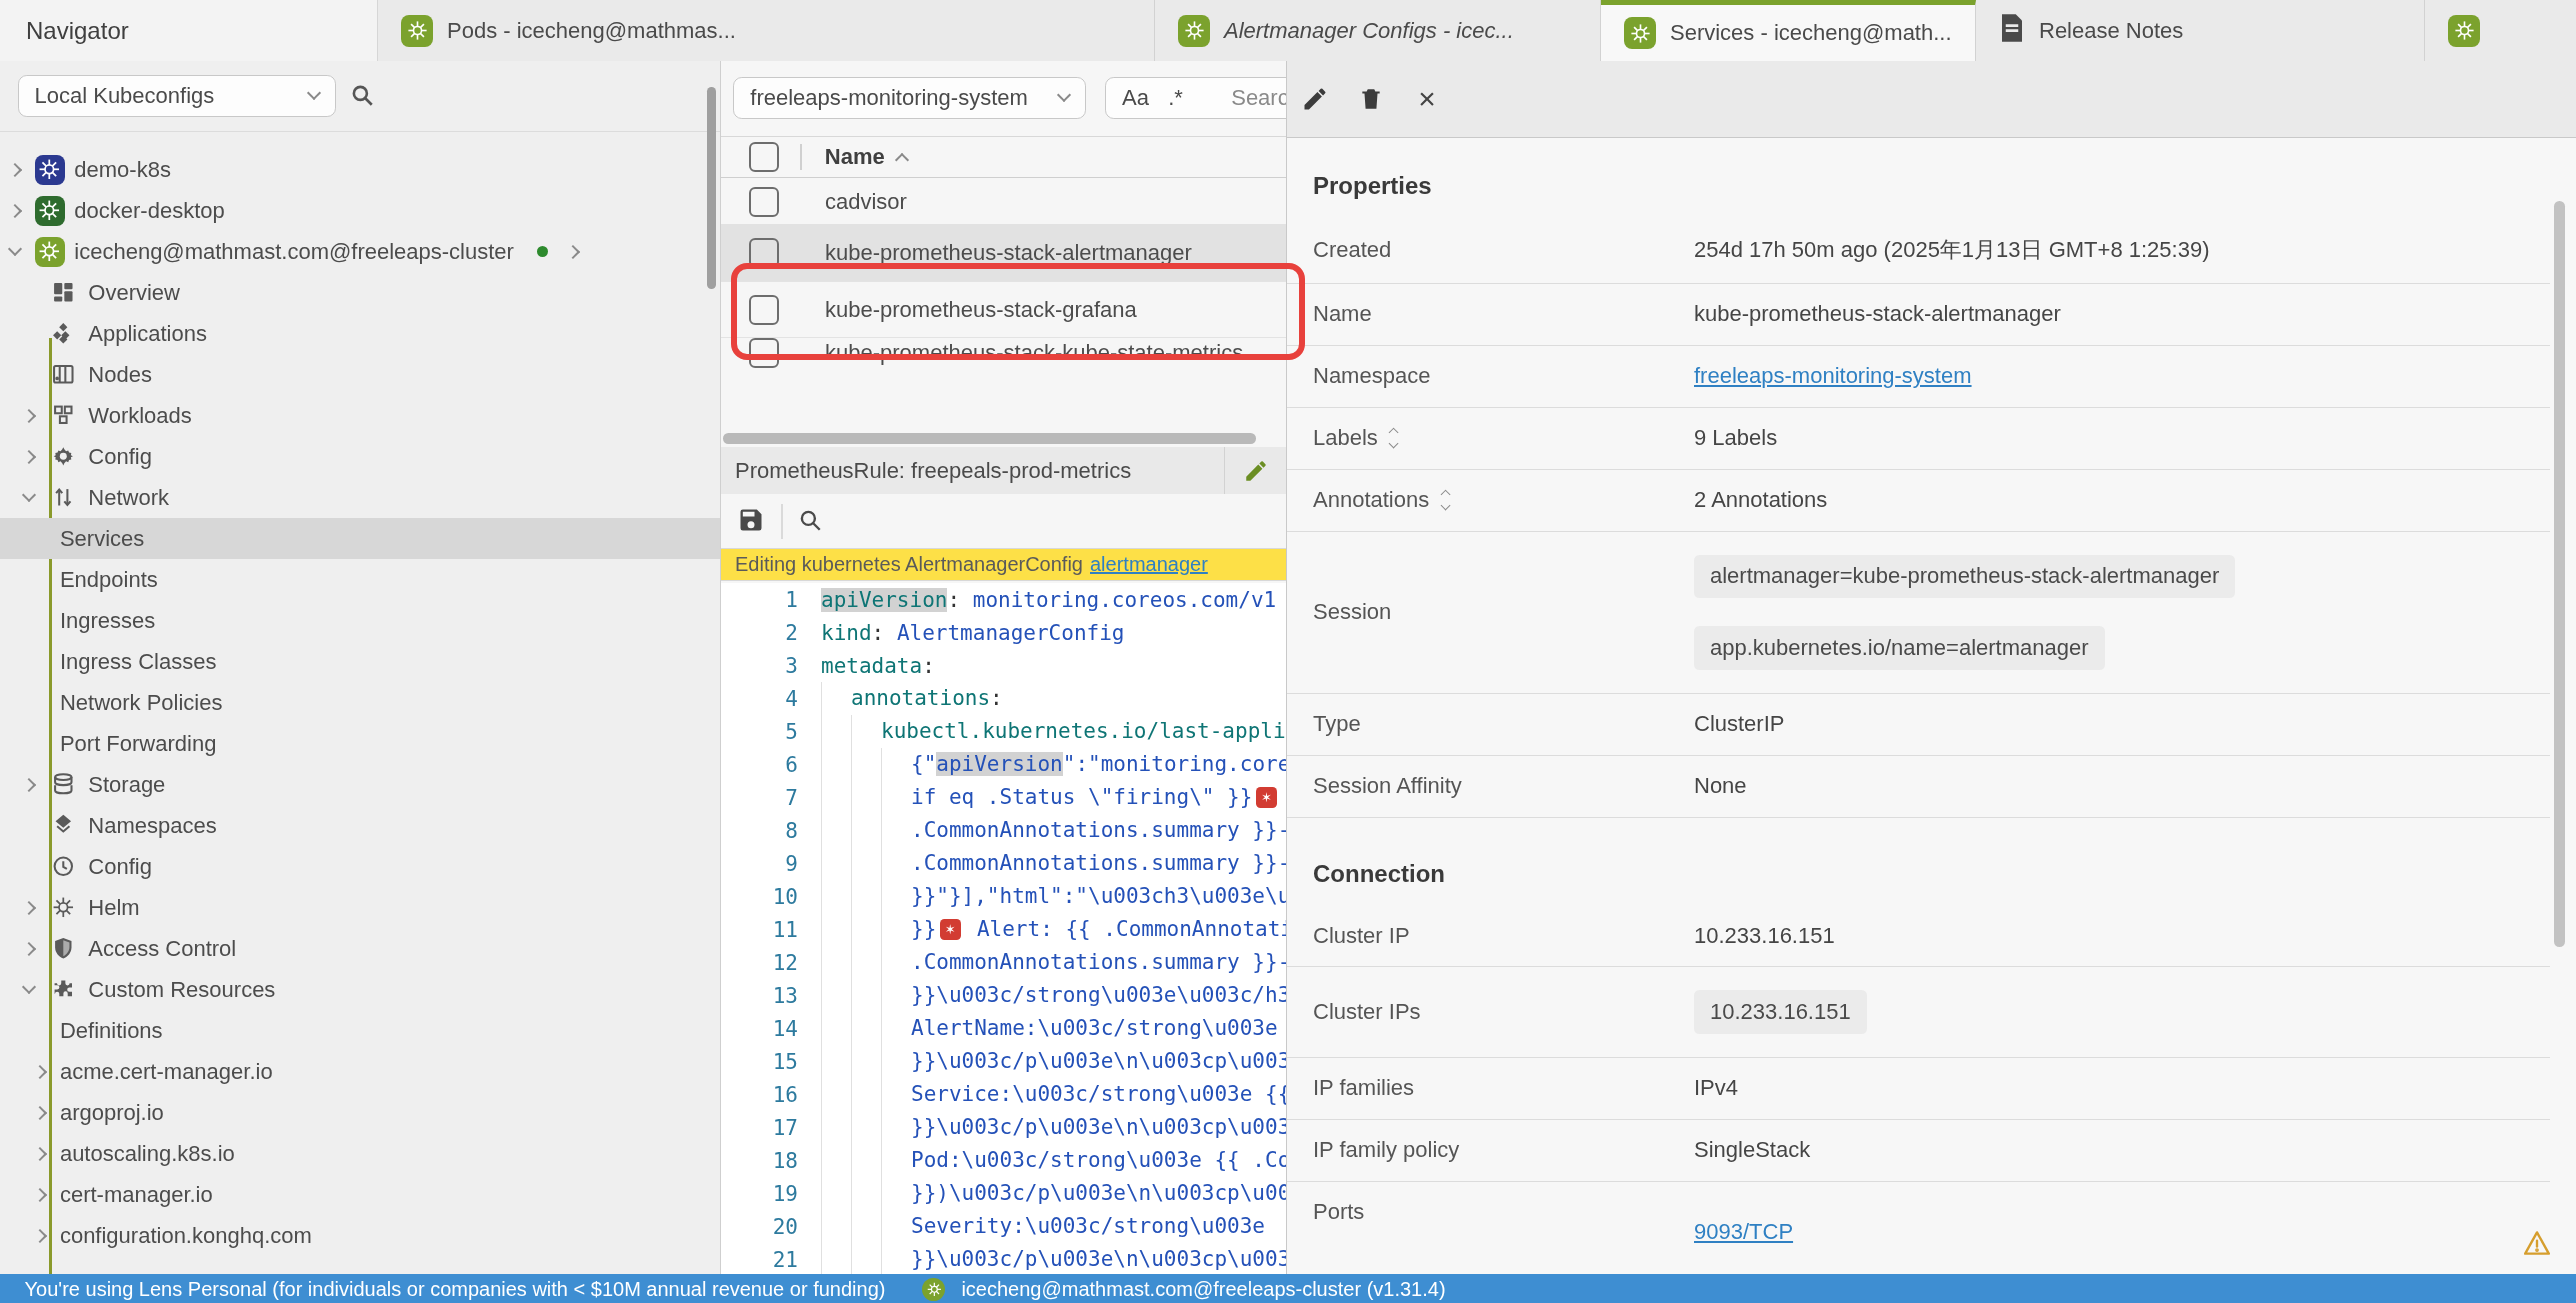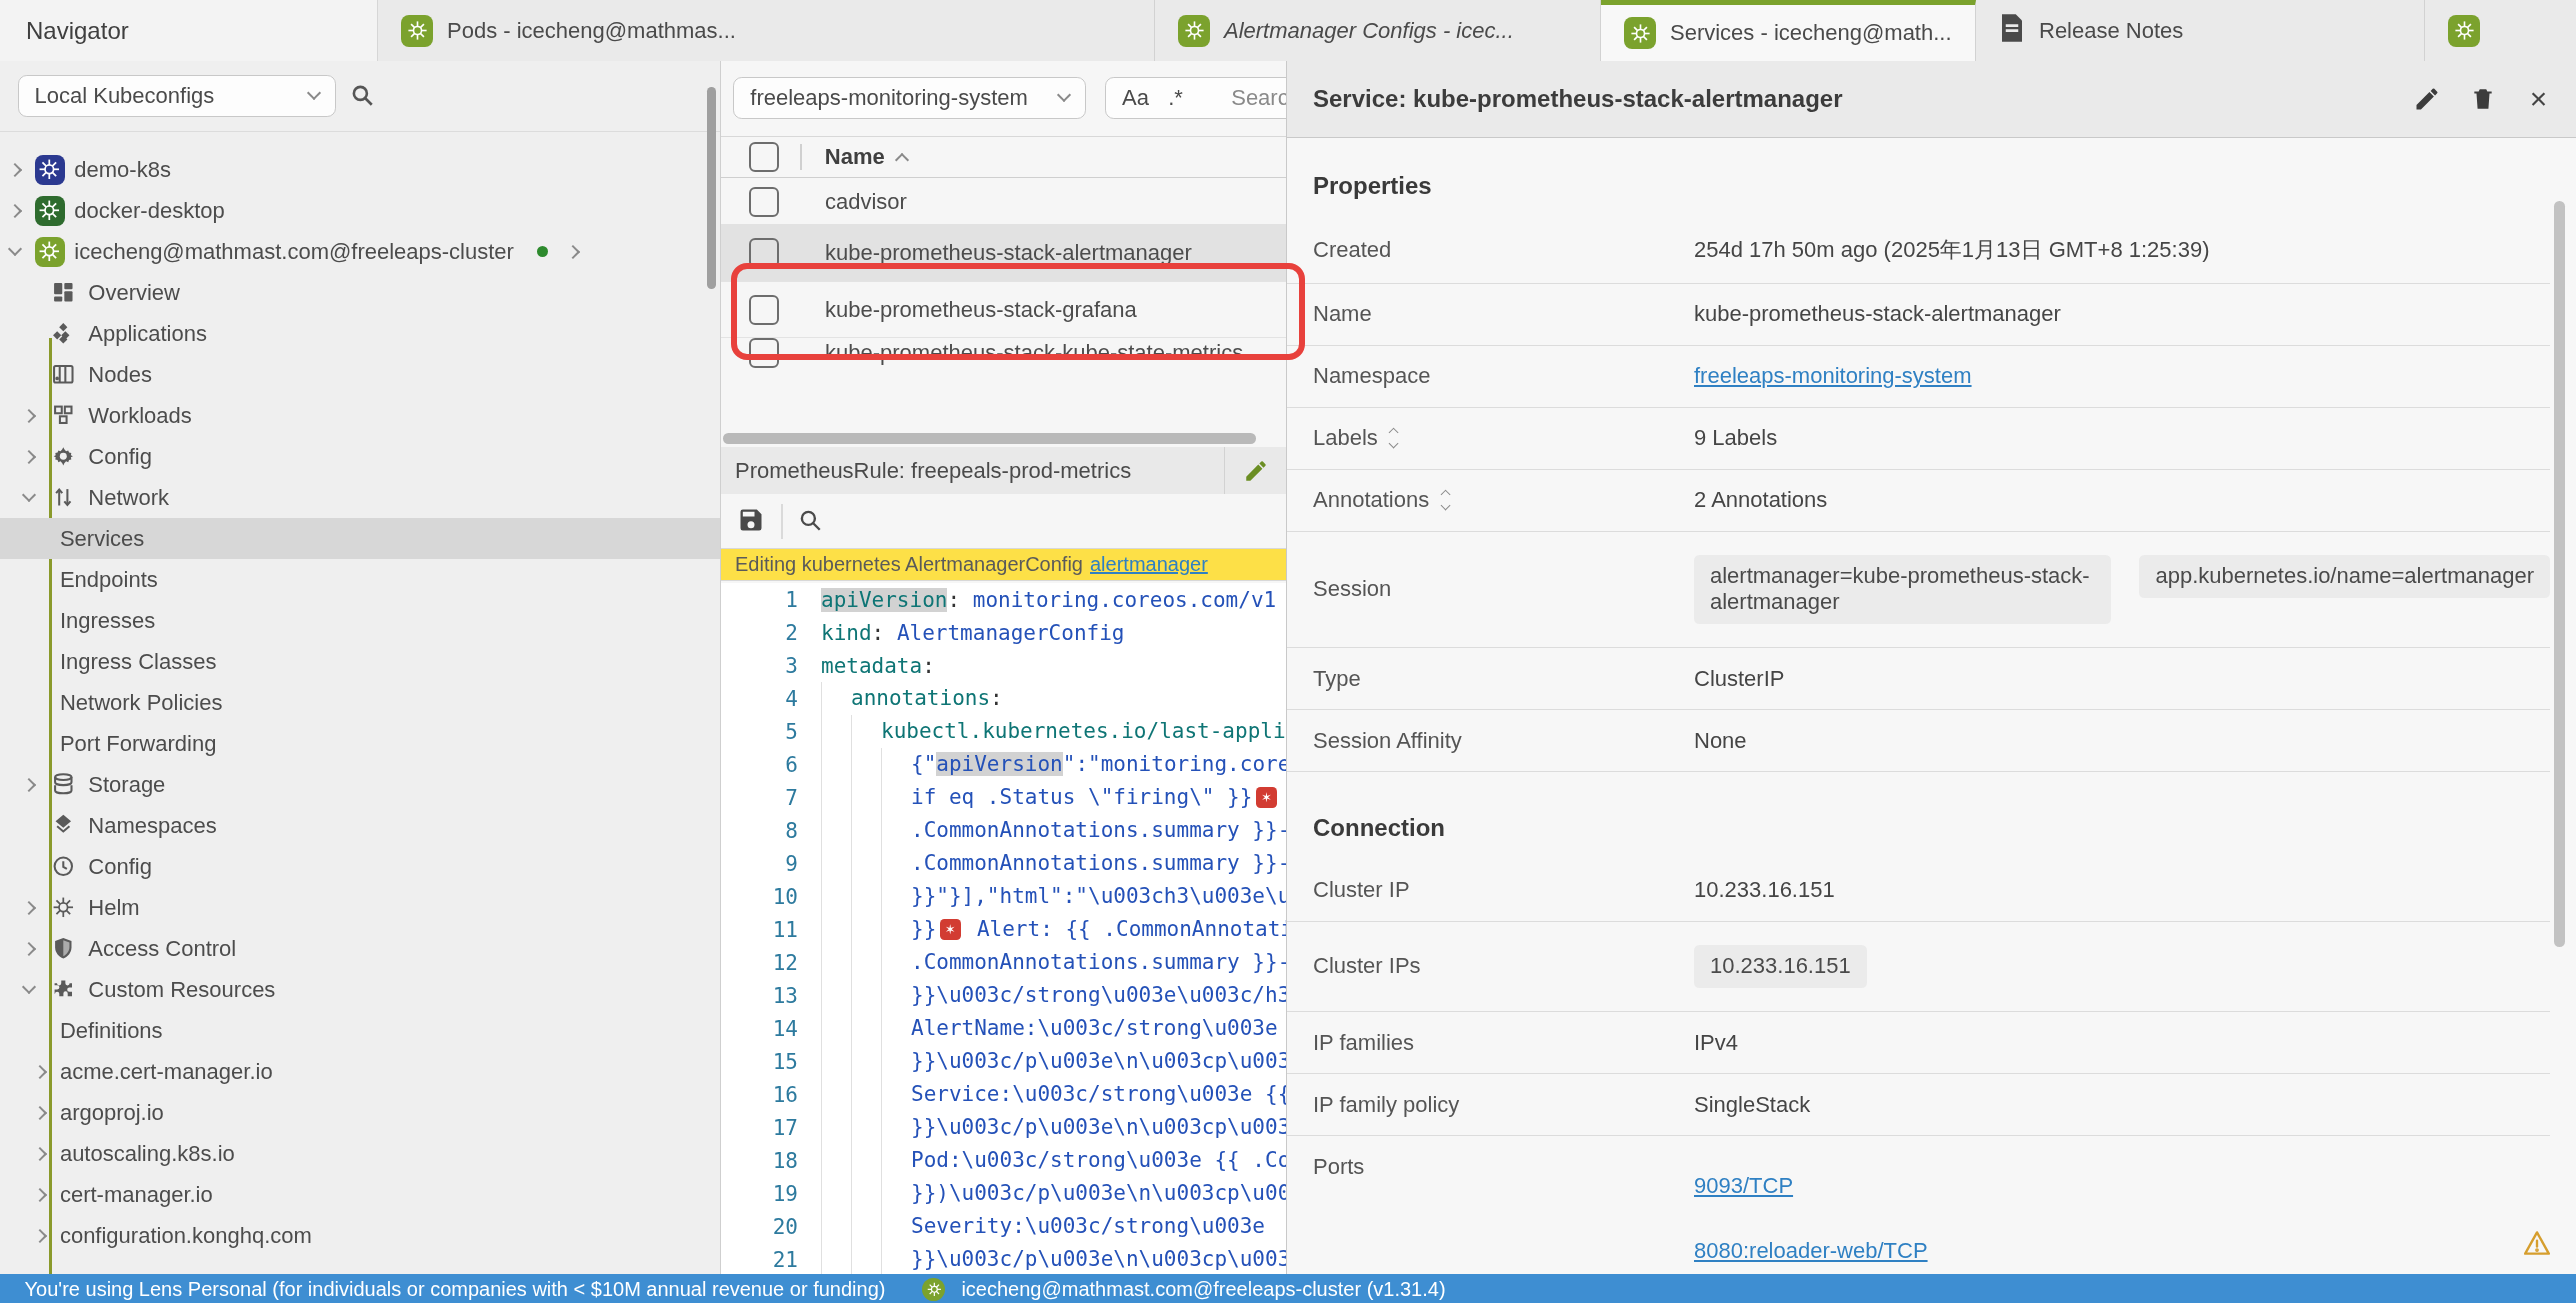--- a/index.html
+++ b/index.html
@@ -75,21 +75,21 @@
   #panelhead{position:absolute;left:0;top:0;width:1290px;height:77px;background:#eaeaea;border-bottom:1.8px solid #c9c9c9;display:flex;align-items:center;box-sizing:border-box;}
   #panelhead .t{font-size:24px;font-weight:bold;color:#3c3c3c;padding-left:26px;flex:1;white-space:nowrap;overflow:hidden;}
   #panelhead .ic{width:56px;display:flex;justify-content:center;align-items:center;color:#3c3c3c;}
   #panelbody{position:absolute;left:0;top:79px;width:1263px;}
   .sechead{font-size:24px;font-weight:bold;color:#3a3a3a;padding:32px 0 17.5px 26px;}
   .drow{display:flex;border-bottom:0.9px solid #dcdcdc;padding:17.5px 0;align-items:center;position:relative;}
   .drow.nob{border-bottom:none;}
   .drow .dl{width:407px;padding-left:26px;font-size:22px;color:#555;flex:none;display:flex;align-items:center;gap:12.3px;box-sizing:border-box;}
   .drow .dv{font-size:22px;color:#454545;}
   .badge{display:inline-block;background:#ebebeb;border-radius:5.3px;padding:8.8px 16px;font-size:22px;color:#4a4a4a;}
-  .badgecol{display:flex;flex-direction:row;gap:28px;align-items:flex-start;}
+  .badgecol{display:flex;flex-direction:column;gap:28px;align-items:flex-start;}
   .linkv{color:#2f80c3;text-decoration:underline;font-size:22px;}
   .updown{display:inline-flex;flex-direction:column;gap:3.5px;}
   .portline{display:flex;align-items:center;min-height:65px;position:relative;width:1228px;}
   #panelscroll{position:absolute;left:1267px;top:140px;width:10.5px;height:746px;background:#c2c2c2;border-radius:5.3px;}
   #warn{position:absolute;left:1235px;top:1169px;}
   
   #redbox{left:731px;top:263px;width:562px;height:85px;border:6.1px solid #e8413c;border-radius:16px;z-index:30;pointer-events:none;}
   #statusbar{left:0;top:1274px;width:2576px;height:30px;background:#3e8ed2;color:#fff;display:flex;align-items:center;
              font-size:20px;z-index:40;gap:16px;}
   #statusbar .lt{padding-left:24.6px;white-space:nowrap;}
@@ -639,21 +639,20 @@
       </div>
       <div class="cline">
         <span class="ln">21</span>
         <span class="cd"><span class="g"></span><span class="g"></span><span class="g"></span><span class="cv">}}\u003c/p\u003e\n\u003cp\u003</span></span>
       </div>
     </div>
 </div>
 
 <div id="panel" class="abs">
   <div id="panelhead">
-    <span class="t">Service: kube-prometheus-stack-alertmanager</span>
     <span class="ic">
       <svg width="28" height="28" viewBox="0 0 24 24" fill="#3c3c3c">
           <path d="M3 17.2V21h3.8L17.9 9.9l-3.8-3.8L3 17.2zM20.7 7.1a1 1 0 000-1.4l-2.4-2.4a1 1 0 00-1.4 0l-1.8 1.8 3.8 3.8 1.8-1.8z"></path>
         </svg>
     </span>
     <span class="ic">
       <svg width="26" height="28" viewBox="0 0 24 24" fill="#3c3c3c">
           <path d="M6 7h12l-1 14H7L6 7zm3-4h6l1 2h4v2H4V5h4l1-2z"></path>
         </svg>
     </span>

